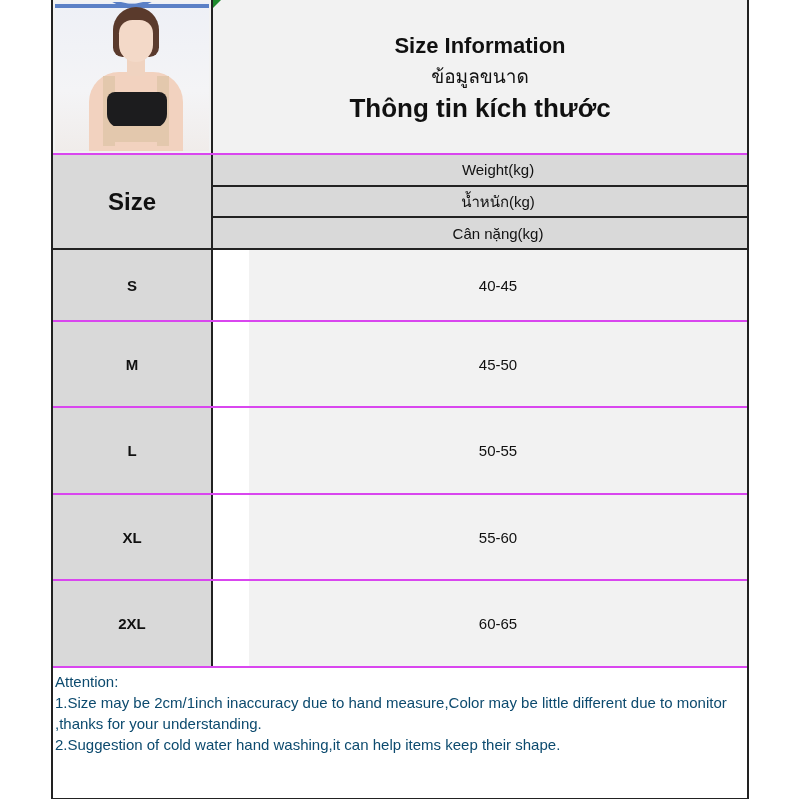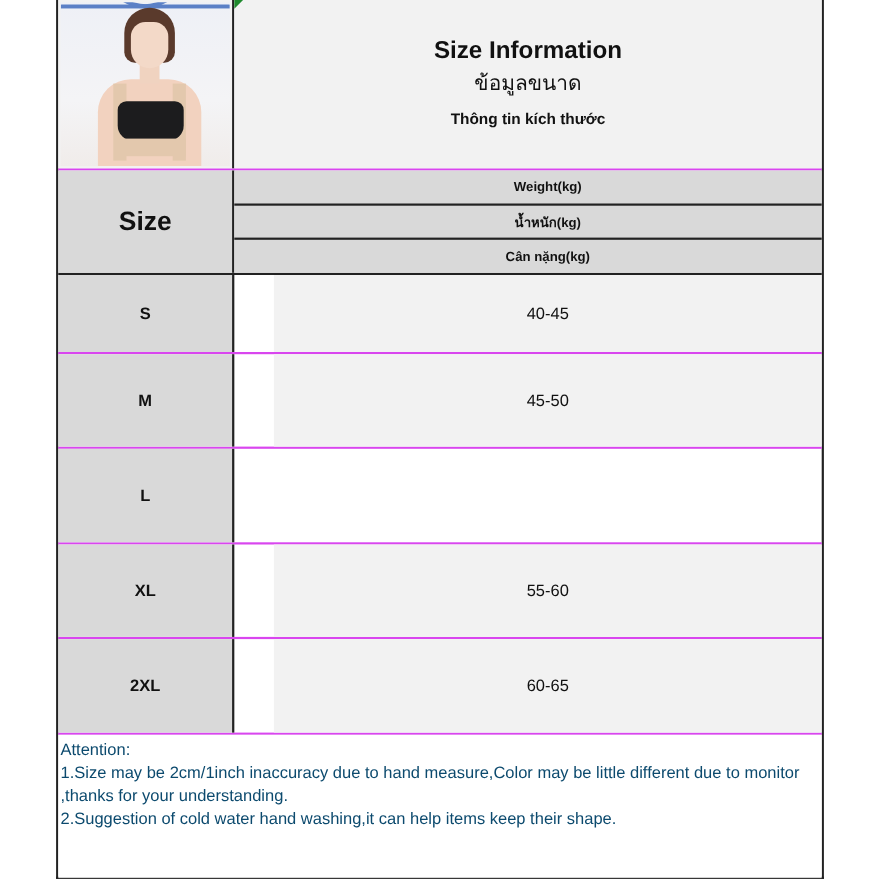--- a/index.html
+++ b/index.html
@@ -20,25 +20,25 @@
   .photo .neck { position: absolute; left: 72px; top: 56px; width: 18px; height: 18px; background: #f0d3c0; }
   .photo .torso { position: absolute; left: 34px; top: 70px; width: 94px; height: 85px; background: #f2d2bf; border-radius: 30px 30px 0 0; }
   .photo .strap-l { position: absolute; left: 48px; top: 74px; width: 12px; height: 70px; background: #e3c8ad; }
   .photo .strap-r { position: absolute; left: 102px; top: 74px; width: 12px; height: 70px; background: #e3c8ad; }
   .photo .bra { position: absolute; left: 52px; top: 90px; width: 60px; height: 36px; background: #1c1c1e; border-radius: 8px 8px 14px 14px; }
   .photo .band { position: absolute; left: 50px; top: 124px; width: 64px; height: 16px; background: #e3c8ad; }
   .corner-mark { position: absolute; left: 160px; top: 0; width: 0; height: 0; border-top: 8px solid #1f8a2e; border-right: 8px solid transparent; }
   .title-block { flex-direction: column; gap: 2px; }
   .title-en { font-size: 22px; font-weight: bold; line-height: 30px; }
   .title-th { font-size: 19px; font-weight: normal; line-height: 28px; }
-  .title-vi { font-size: 14px; font-weight: bold; line-height: 30px; }
+  .title-vi { font-size: 26px; font-weight: bold; line-height: 30px; }
   .header-row { top: 155px; height: 95px; border-bottom: 2px solid #222; }
   .header-row .left { font-size: 24px; font-weight: bold; }
   .header-right { flex: 1; display: flex; flex-direction: column; background: #d9d9d9; }
-  .sub { flex: 1; display: flex; align-items: center; justify-content: center; font-size: 12px; font-weight: bold; border-bottom: 2px solid #222; padding-left: 36px; }
+  .sub { flex: 1; display: flex; align-items: center; justify-content: center; font-size: 15px; font-weight: normal; border-bottom: 2px solid #222; padding-left: 36px; }
   .sub:last-child { border-bottom: none; }
   .data .left { font-size: 15px; font-weight: bold; }
   .data .right { font-size: 15px; margin-left: 36px; }
   .note { position: absolute; left: 0; top: 667px; width: 694px; height: 130px; background: #ffffff; padding: 3px 2px; font-size: 15px; line-height: 21px; color: #0c4a6e; }
 </style>
 </head>
 <body>
 
 <div class="sheet">
 
@@ -77,20 +77,21 @@
   <div class="row data" style="top:250px;height:72px;">
     <div class="cell left">S</div>
     <div class="cell right">40-45</div>
   </div>
   <div class="row data" style="top:322px;height:86px;">
     <div class="cell left">M</div>
     <div class="cell right">45-50</div>
   </div>
   <div class="row data" style="top:408px;height:87px;">
     <div class="cell left">L</div>
+    <div class="cell right">50-55</div>
   </div>
   <div class="row data" style="top:495px;height:86px;">
     <div class="cell left">XL</div>
     <div class="cell right">55-60</div>
   </div>
   <div class="row data" style="top:581px;height:87px;">
     <div class="cell left">2XL</div>
     <div class="cell right">60-65</div>
   </div>
 

